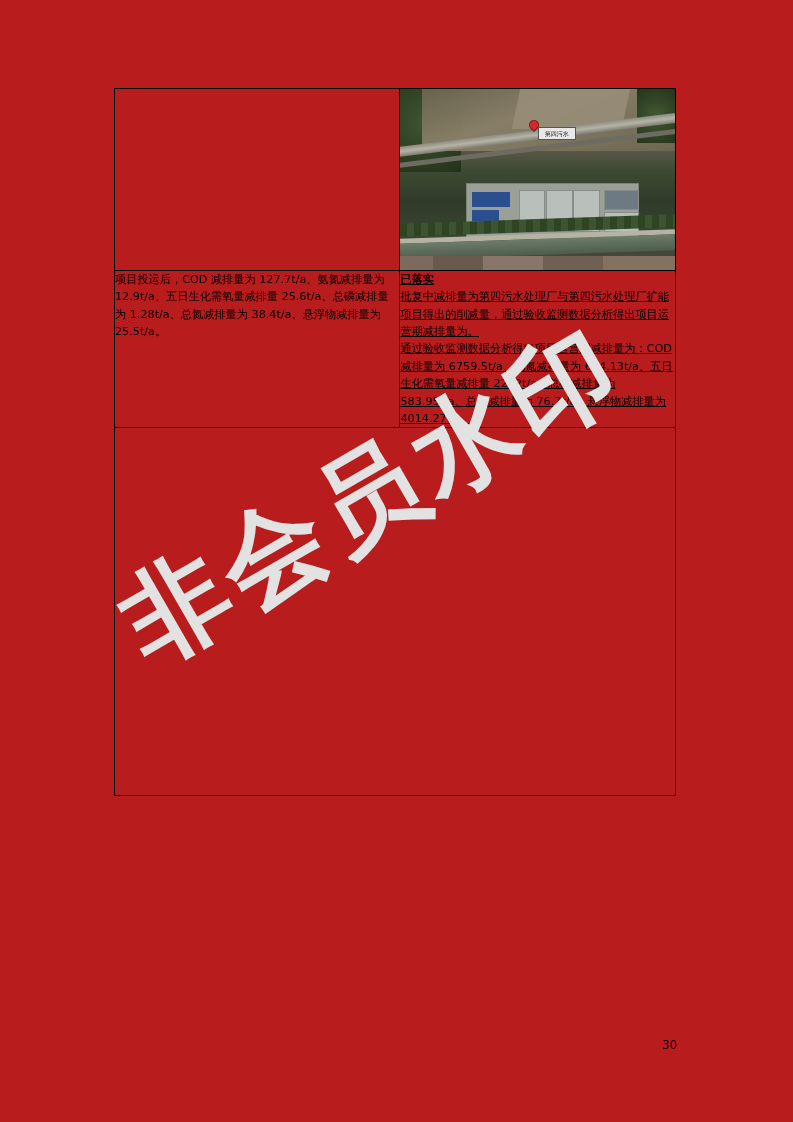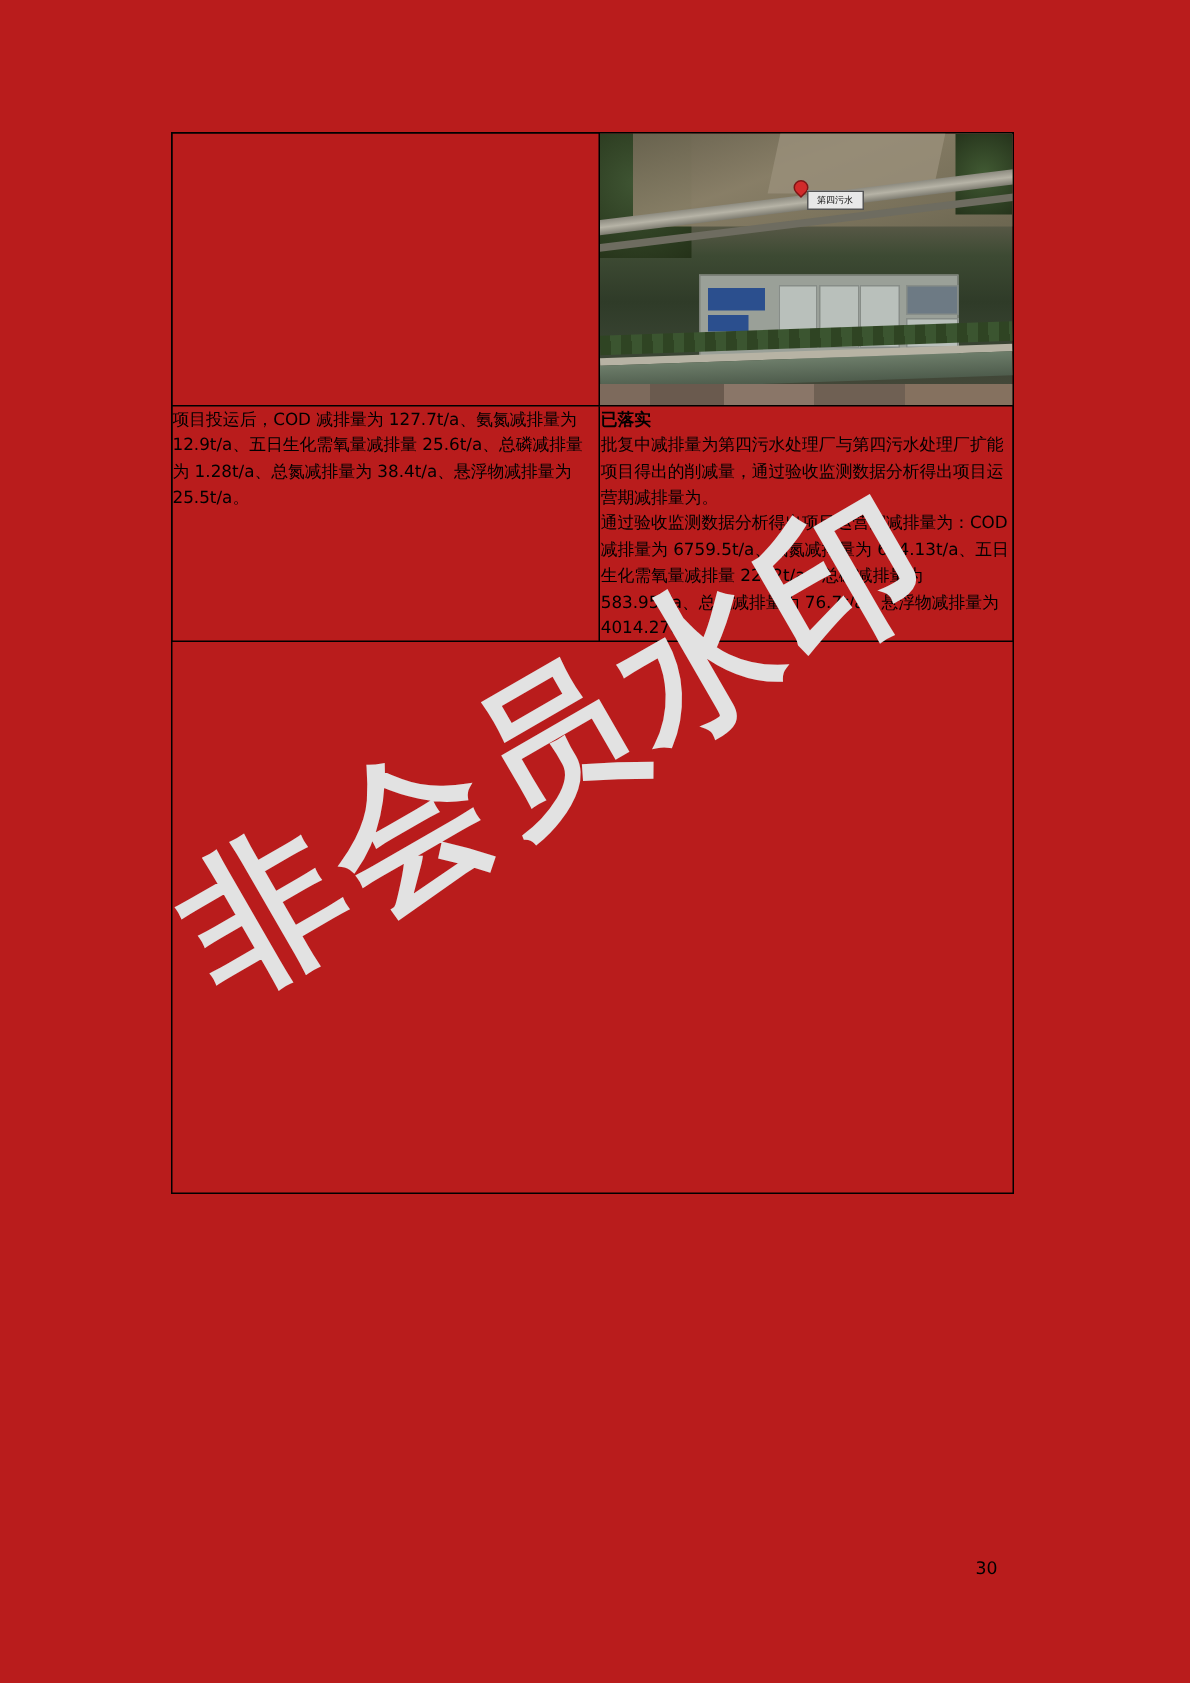--- a/index.html
+++ b/index.html
@@ -61,21 +61,21 @@
   }
 
   .cell-text {
     padding: 4px 6px 6px 6px;
     font-size: 11.2px;
     line-height: 1.55;
     color: #000;
     font-family: "DejaVu Sans", "Liberation Sans", sans-serif;
   }
   .cell-text-left { width: 285px; }
-  .cell-text-right { width: 275px; }
+  .cell-text-right { width: 275px; text-decoration: underline; }
 
   .bold-head {
     font-weight: bold;
   }
 
   
   .watermark {
     position: absolute;
     left: 150px;
     top: 440px;
@@ -88,21 +88,21 @@
     letter-spacing: 6px;
     font-family: "DejaVu Sans", "Liberation Sans", sans-serif;
     white-space: nowrap;
     pointer-events: none;
     user-select: none;
     line-height: 1.05;
   }
 
   .page-number {
     position: absolute;
-    right: 128px;
+    right: 116px;
     top: 1038px;
     font-size: 11.5px;
     font-family: "DejaVu Sans", "Liberation Sans", sans-serif;
     color: #000;
   }
 
   
   .sat {
     position: absolute;
     inset: 0;

